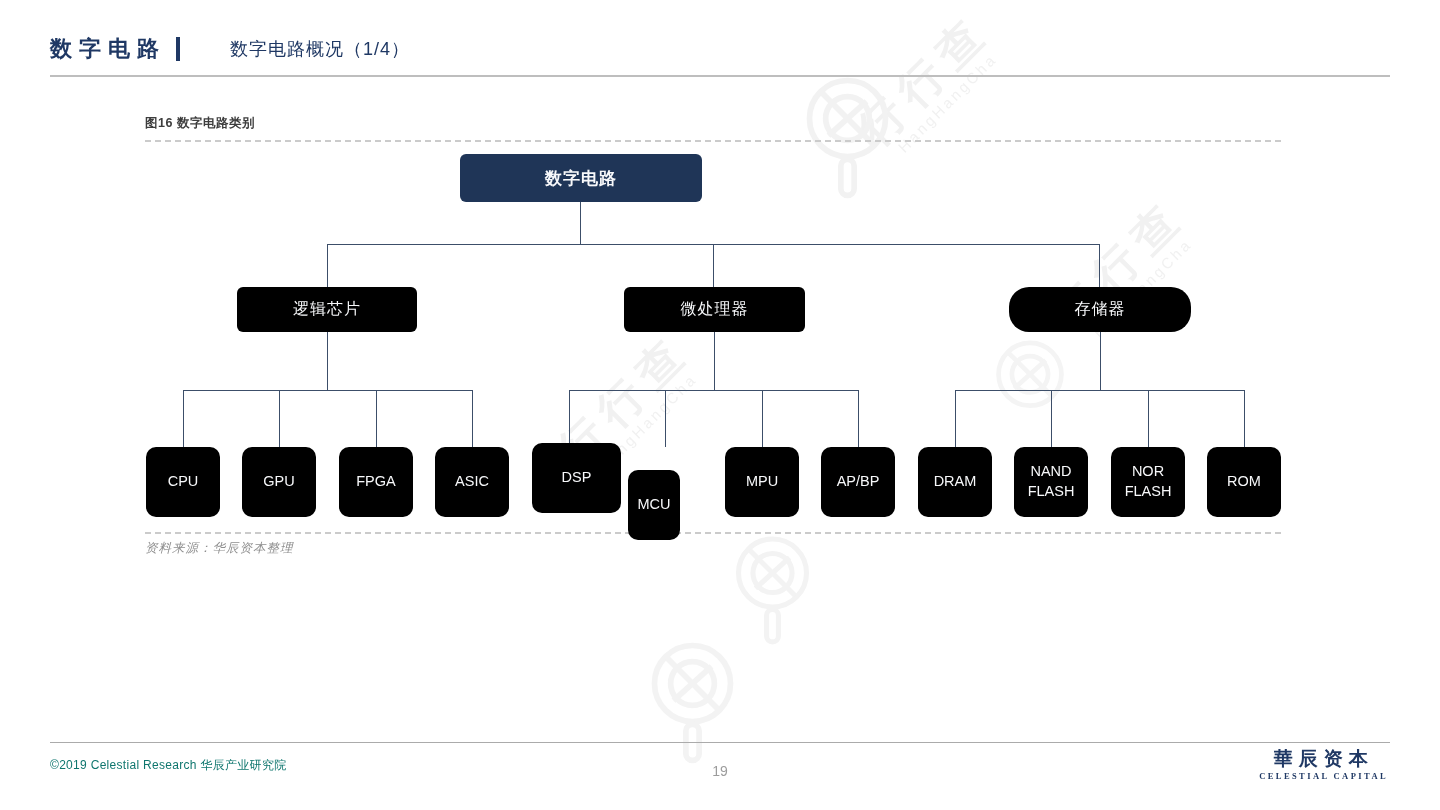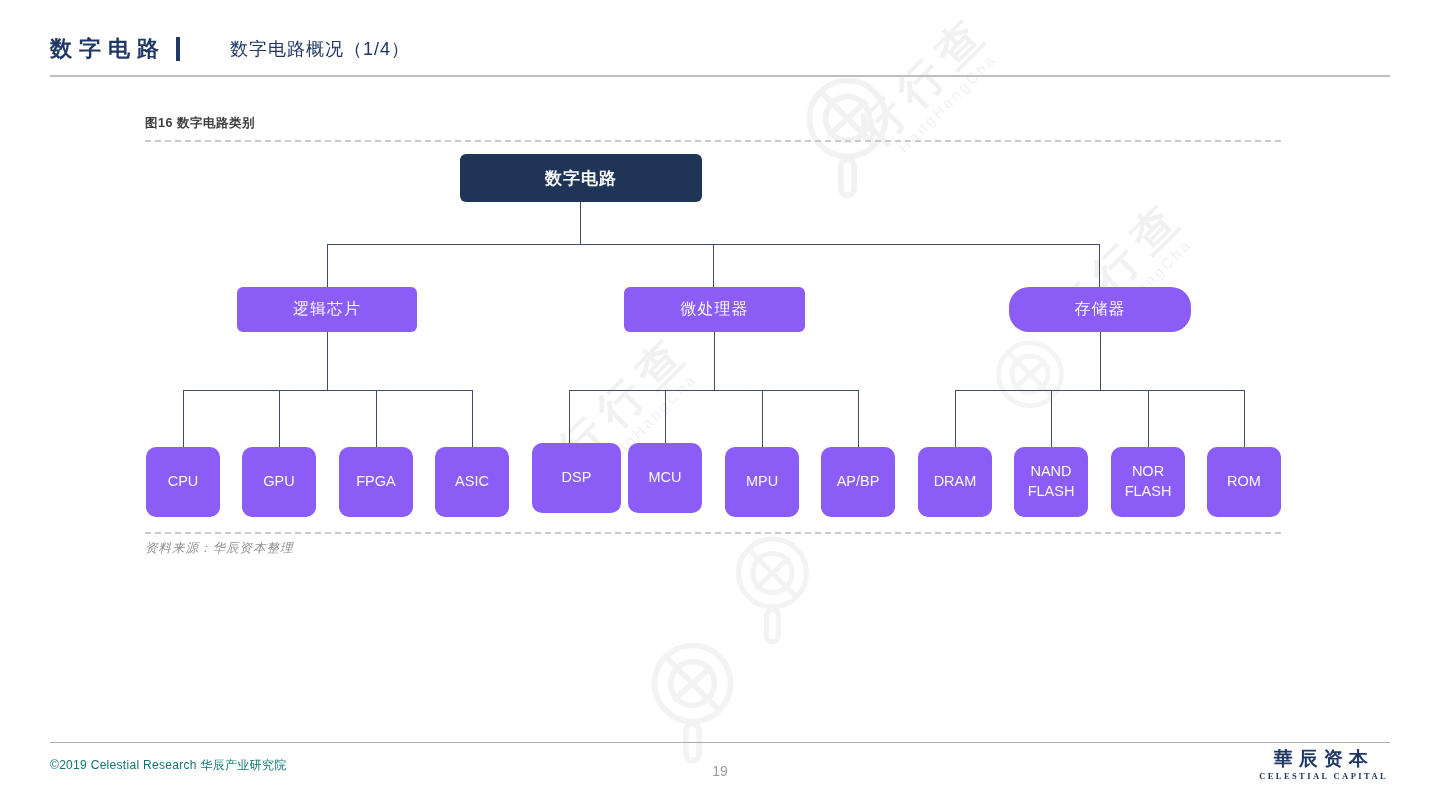--- a/index.html
+++ b/index.html
@@ -16,21 +16,21 @@
   .header-rule { position:absolute; left:50px; top:75px; width:1340px; height:2px; background:#BEBEBE; }
 
   
   .fig-caption { position:absolute; left:145px; top:115px; font-size:12.5px; font-weight:600; color:#3D3D3D; letter-spacing:0.5px; }
   .dashed { position:absolute; left:145px; width:1136px; height:0; border-top:2px dashed #CBCBCB; }
   .dash-top { top:140px; }
   .dash-bottom { top:532px; }
   .fig-source { position:absolute; left:145px; top:540px; font-size:12.5px; font-style:italic; color:#8F8F8F; letter-spacing:1px; }
 
   
-  .node { position:absolute; background:#8b5cf6; color:#F7F8FA; display:flex;
+  .node { position:absolute; background:#000000; color:#F7F8FA; display:flex;
           align-items:center; justify-content:center; text-align:center; }
   .n-root { border-radius:6px; font-size:17px; font-weight:bold; letter-spacing:1px; background:#1F3557; }
   .n-l2 { border-radius:6px; font-size:16px; font-weight:400; letter-spacing:1px; }
   .n-l3 { border-radius:10px; font-size:14.5px; line-height:1.35; padding:4px; }
   .line { position:absolute; background:#3C4E69; }
 
   
   .footer-rule { position:absolute; left:50px; top:742px; width:1340px; height:1px; background:#ABABAB; }
   .copyright { position:absolute; left:50px; top:757px; font-size:12px; color:#0f766e; letter-spacing:0.3px; }
   .page-num { position:absolute; left:0; right:0; top:763px; text-align:center; font-size:14px; color:#9C9C9C; }
@@ -150,21 +150,21 @@
   <div class="node n-l2" style="left:237px; top:287px; width:180px; height:45px;">逻辑芯片</div>
   <div class="node n-l2" style="left:624px; top:287px; width:181px; height:45px;">微处理器</div>
   <div class="node n-l2" style="left:1009px; top:287px; width:182px; height:45px;border-radius:20px;">存储器</div>
 
   <div class="node n-l3" style="left:146px;  top:447px; width:74px; height:70px;text-align:right;">CPU</div>
   <div class="node n-l3" style="left:242px;  top:447px; width:74px; height:70px;">GPU</div>
   <div class="node n-l3" style="left:339px;  top:447px; width:74px; height:70px;">FPGA</div>
   <div class="node n-l3" style="left:435px;  top:447px; width:74px; height:70px;">ASIC</div>
 
   <div class="node n-l3" style="left:532px;  top:443px; width:89px; height:70px;">DSP</div>
-  <div class="node n-l3" style="left:628px;  top:443px; width:74px; height:70px;">MCU</div>
+  <div class="node n-l3" style="left:628px;  top:470px; width:52px; height:70px;">MCU</div>
   <div class="node n-l3" style="left:725px;  top:447px; width:74px; height:70px;">MPU</div>
   <div class="node n-l3" style="left:821px;  top:447px; width:74px; height:70px;">AP/BP</div>
 
   <div class="node n-l3" style="left:918px;  top:447px; width:74px; height:70px;">DRAM</div>
   <div class="node n-l3" style="left:1014px; top:447px; width:74px; height:70px;">NAND FLASH</div>
   <div class="node n-l3" style="left:1111px; top:447px; width:74px; height:70px;">NOR FLASH</div>
   <div class="node n-l3" style="left:1207px; top:447px; width:74px; height:70px;">ROM</div>
 
   <div class="footer-rule"></div>
   <div class="copyright">©2019 Celestial Research 华辰产业研究院</div>

